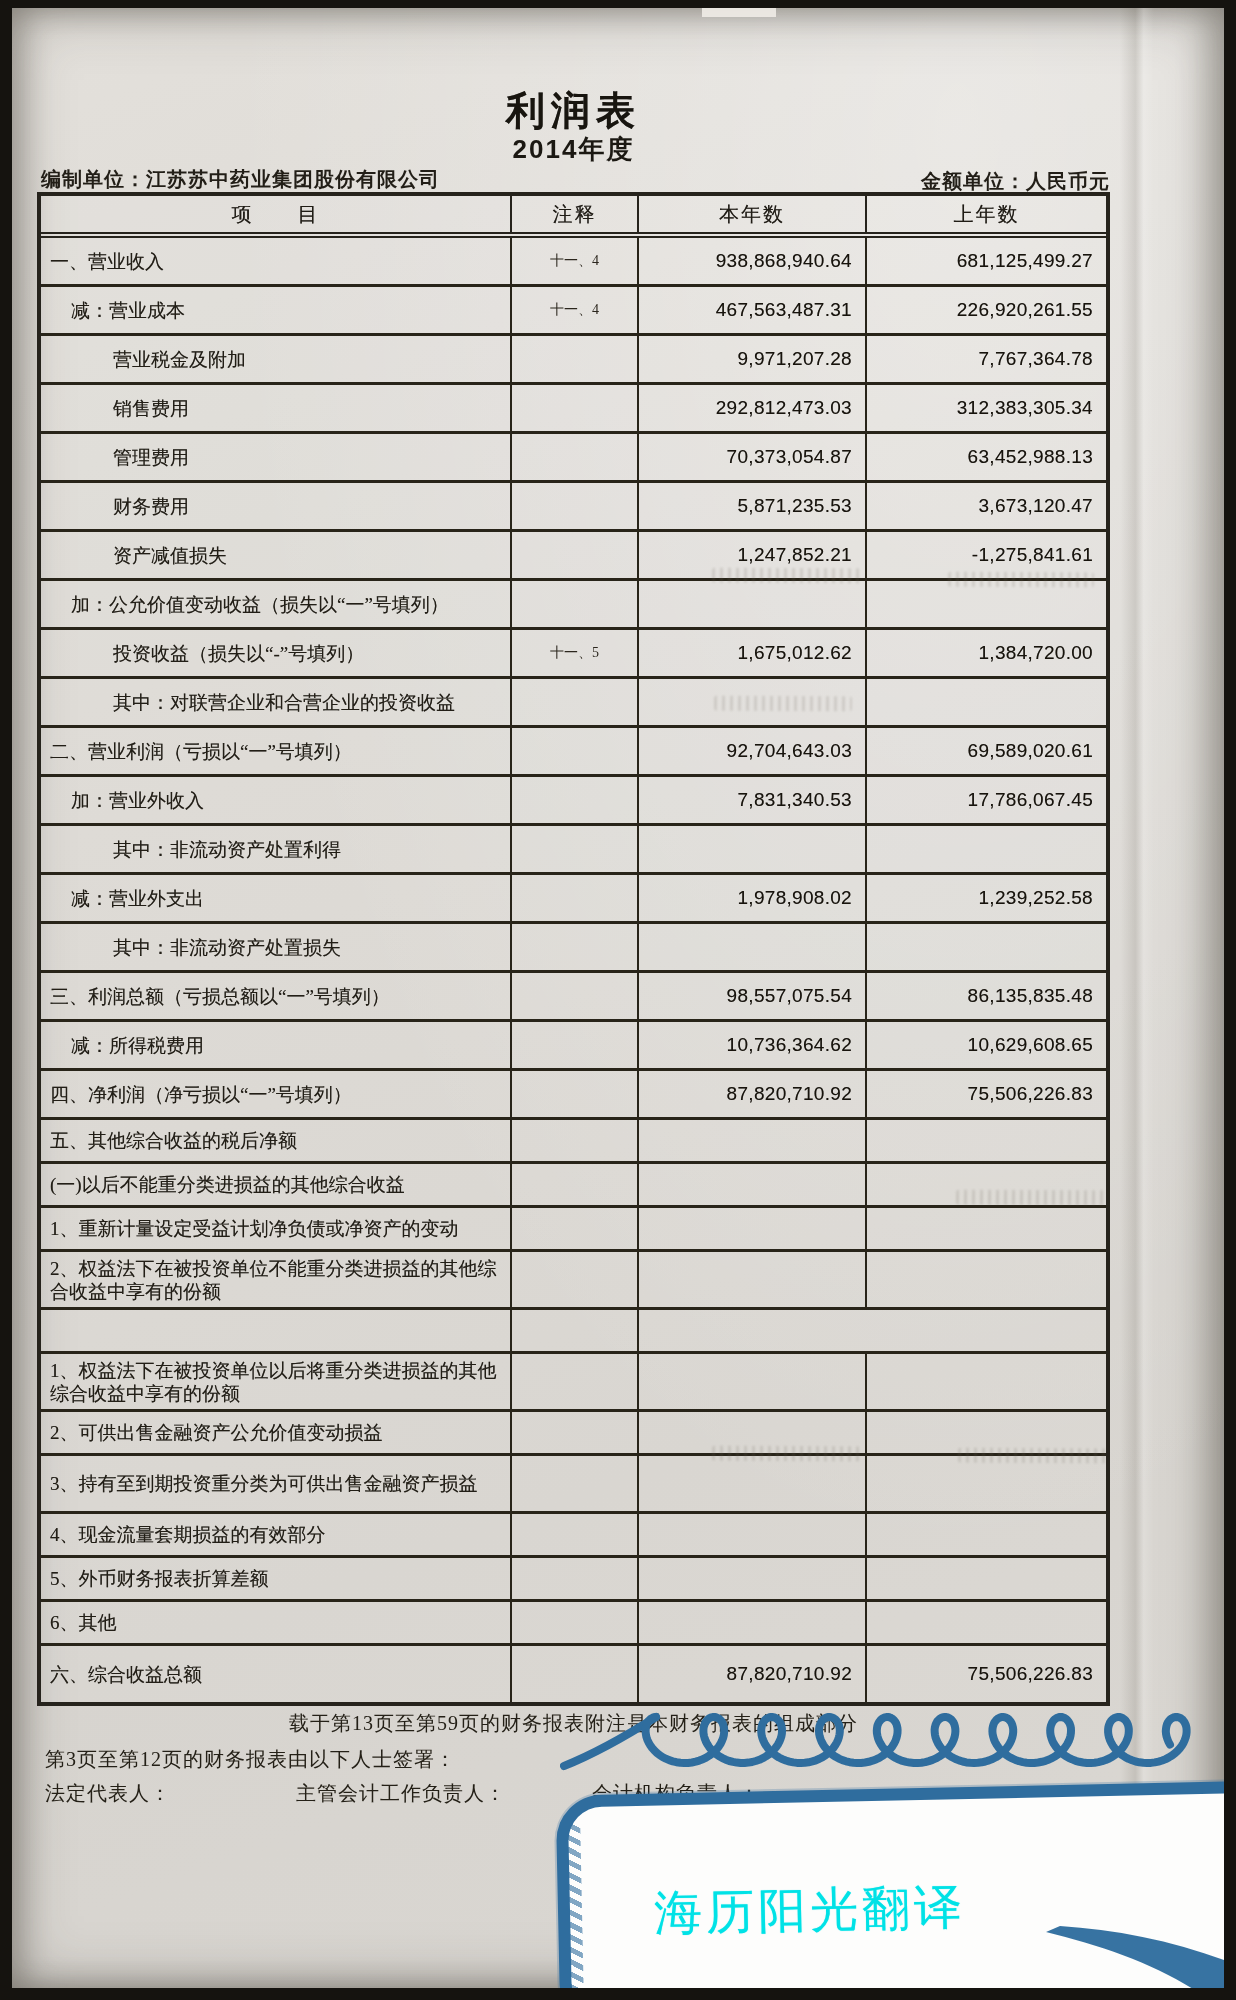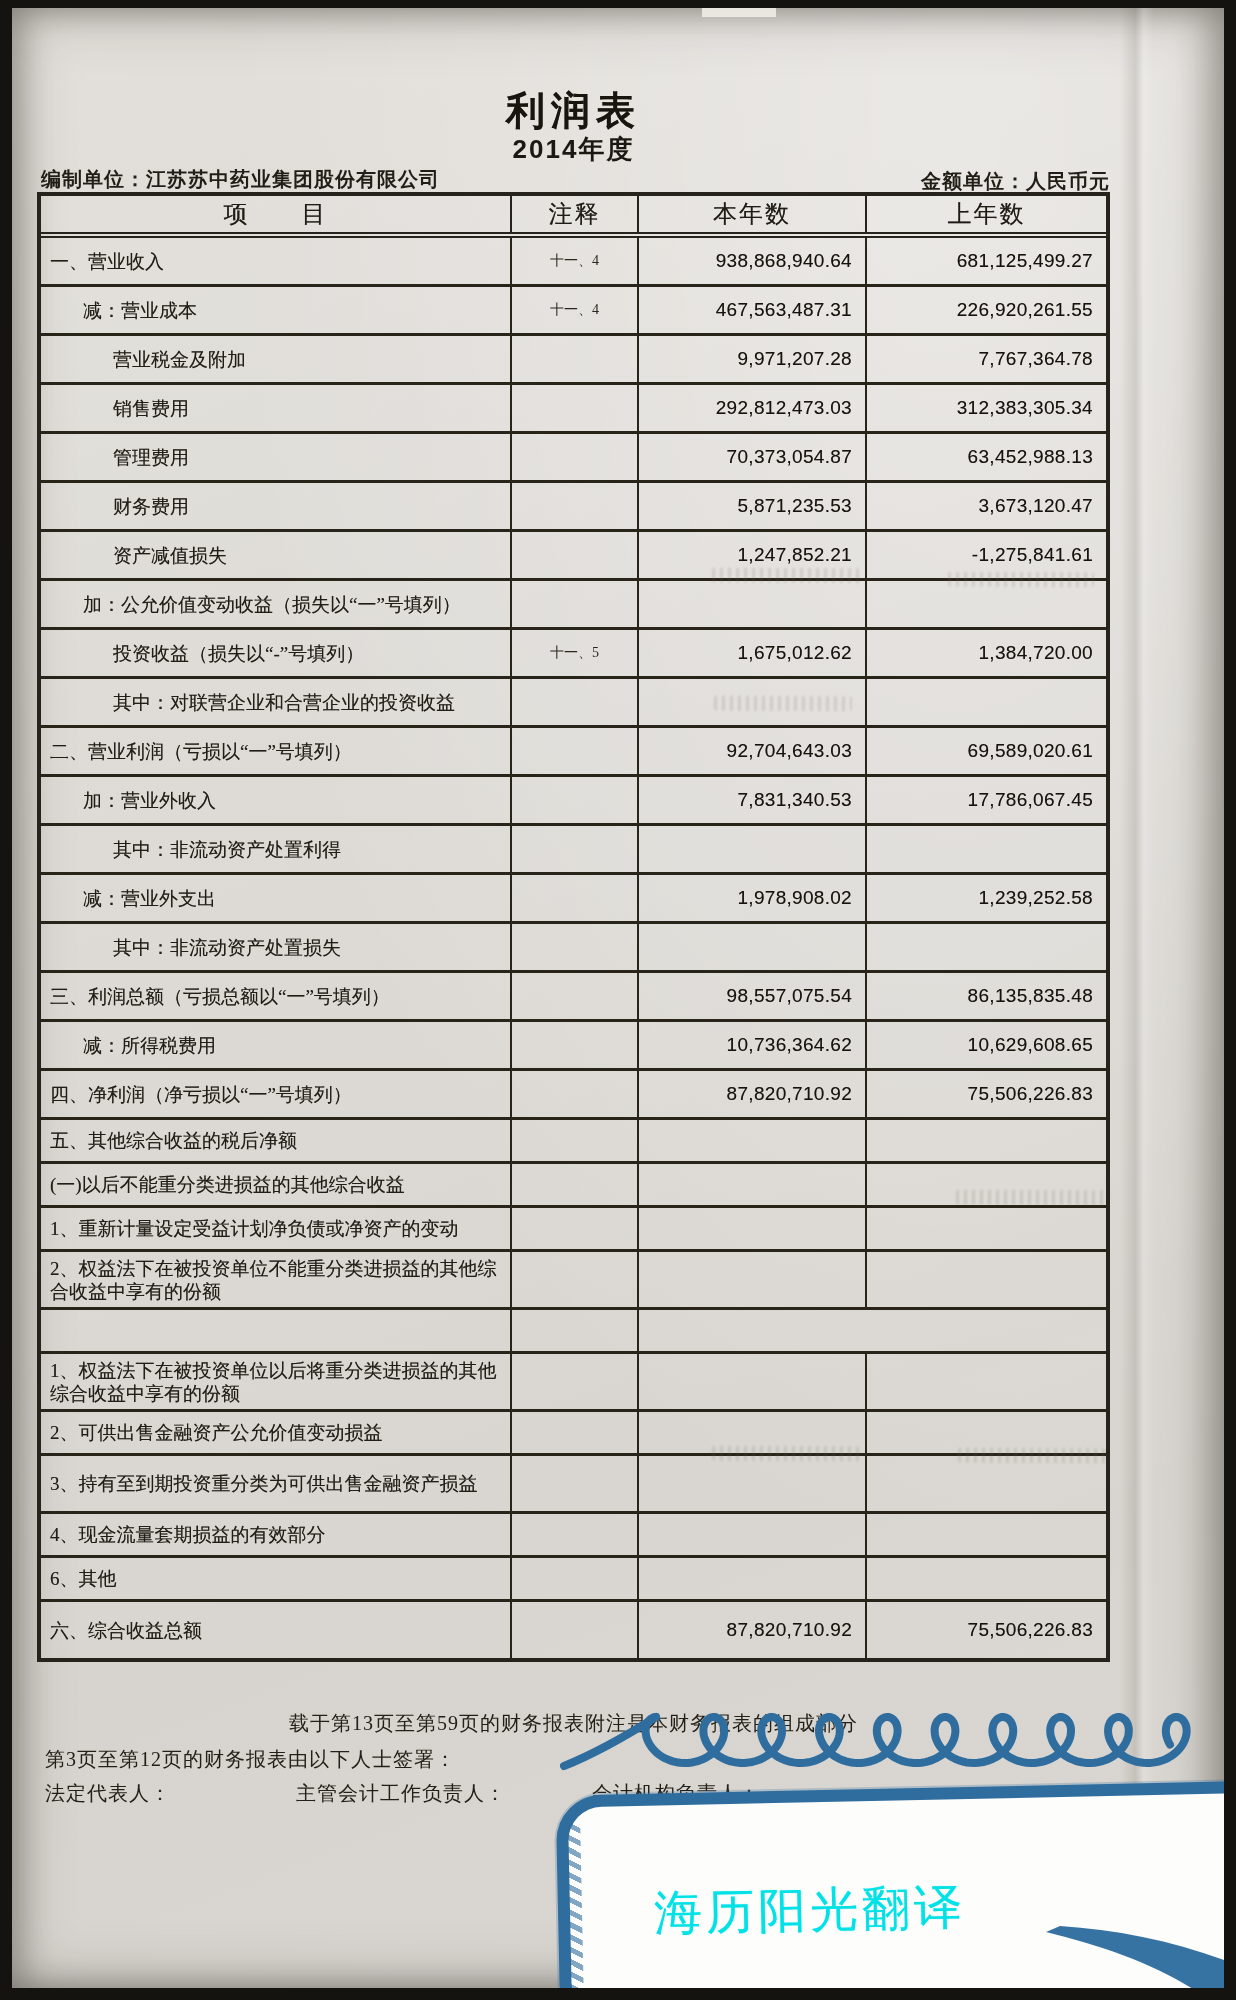--- a/index.html
+++ b/index.html
@@ -30,30 +30,30 @@
     font-size:26px;font-weight:700;letter-spacing:2px;color:#1b1812;
     font-family:"Liberation Sans","DejaVu Sans",sans-serif;}
   .prep{position:absolute;left:29px;top:158px;font-size:20px;font-weight:600;color:#221e17;letter-spacing:1px;}
   .unit{position:absolute;right:114px;top:160px;font-size:20px;font-weight:600;color:#221e17;letter-spacing:1px;}
 
   
   .table-wrap{position:absolute;left:25px;top:184px;width:1073px;border:4px solid #26231c;
     box-sizing:border-box;background:rgba(255,255,255,.06);}
   .hrow,.trow{display:grid;grid-template-columns:471px 127px 228px 1fr;box-sizing:border-box;}
   .hrow{height:42px;border-bottom:6px double #26231c;}
-  .hrow > div{display:flex;align-items:center;justify-content:center;font-size:24px;color:#201c15;
+  .hrow > div{display:flex;align-items:center;justify-content:center;font-size:20px;color:#201c15;
     letter-spacing:2px;border-right:2px solid #26231c;text-shadow:0 0 .5px rgba(0,0,0,.5);}
   .hrow > div:last-child{border-right:none;}
   .trow{border-bottom:3px solid #282419;}
   .trow:last-child{border-bottom:none;}
   .trow > div{border-right:2px solid #282419;display:flex;align-items:center;box-sizing:border-box;}
   .trow > div:last-child{border-right:none;}
   .h-tall{height:49px;} .h-short{height:44px;} .h-two{height:58px;} .h-last{height:56px;}
   .c-item{font-size:19px;color:#221e16;line-height:23px;padding-right:6px;text-shadow:0 0 .5px rgba(0,0,0,.45);}
-  .ind-0 .c-item{padding-left:9px;} .ind-1 .c-item{padding-left:42px;} .ind-2 .c-item{padding-left:72px;}
+  .ind-0 .c-item{padding-left:9px;} .ind-1 .c-item{padding-left:30px;} .ind-2 .c-item{padding-left:72px;}
   .c-note{justify-content:center;font-size:14px;color:#2b261d;}
   .c-cur,.c-prior{justify-content:flex-end;padding-right:13px;font-size:19px;color:#17130c;
     font-family:"Liberation Sans","DejaVu Sans",sans-serif;letter-spacing:.3px;text-shadow:0 0 .5px rgba(0,0,0,.4);}
 
   
   .footnote{position:absolute;left:25px;top:1702px;width:1073px;text-align:center;
     font-size:20px;color:#242017;letter-spacing:1px;}
   .signnote{position:absolute;left:33px;top:1738px;font-size:20px;color:#242017;letter-spacing:1px;}
   .signer{position:absolute;top:1772px;font-size:20px;color:#242017;letter-spacing:1px;}
   .pagenum{position:absolute;left:546px;top:1946px;font-size:22px;color:#4c473e;}
@@ -277,20 +277,26 @@
       <div class="c-prior"></div>
     </div>
 
     <div class="trow h-short ind-0">
       <div class="c-item">4、现金流量套期损益的有效部分</div>
       <div class="c-note"></div>
       <div class="c-cur"></div>
       <div class="c-prior"></div>
     </div>
 
+    <div class="trow h-short ind-0">
+      <div class="c-item">5、外币财务报表折算差额</div>
+      <div class="c-note"></div>
+      <div class="c-cur"></div>
+      <div class="c-prior"></div>
+    </div>
 
     <div class="trow h-short ind-0">
       <div class="c-item">6、其他</div>
       <div class="c-note"></div>
       <div class="c-cur"></div>
       <div class="c-prior"></div>
     </div>
 
     <div class="trow h-last ind-0">
       <div class="c-item">六、综合收益总额</div>

